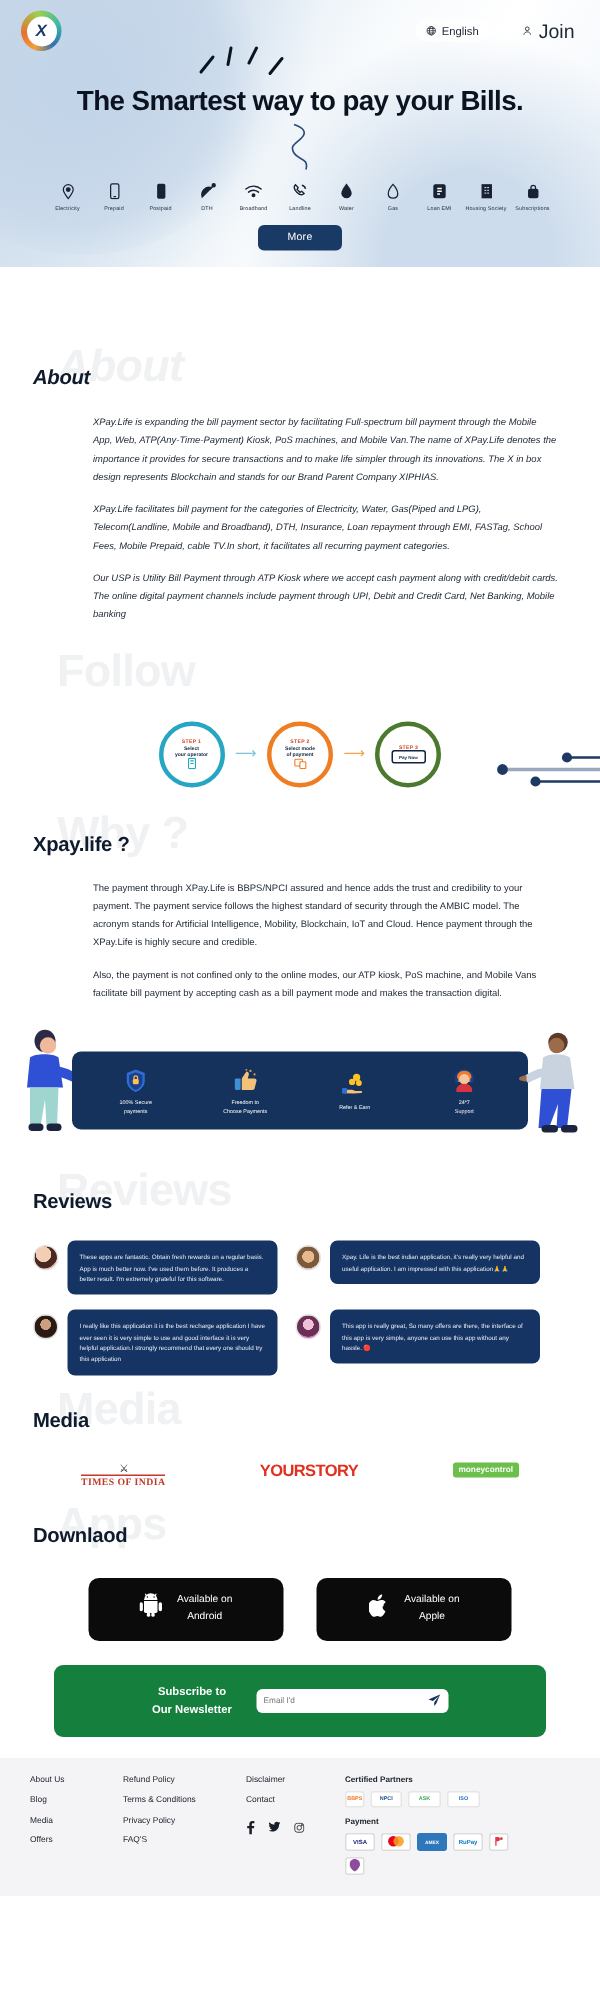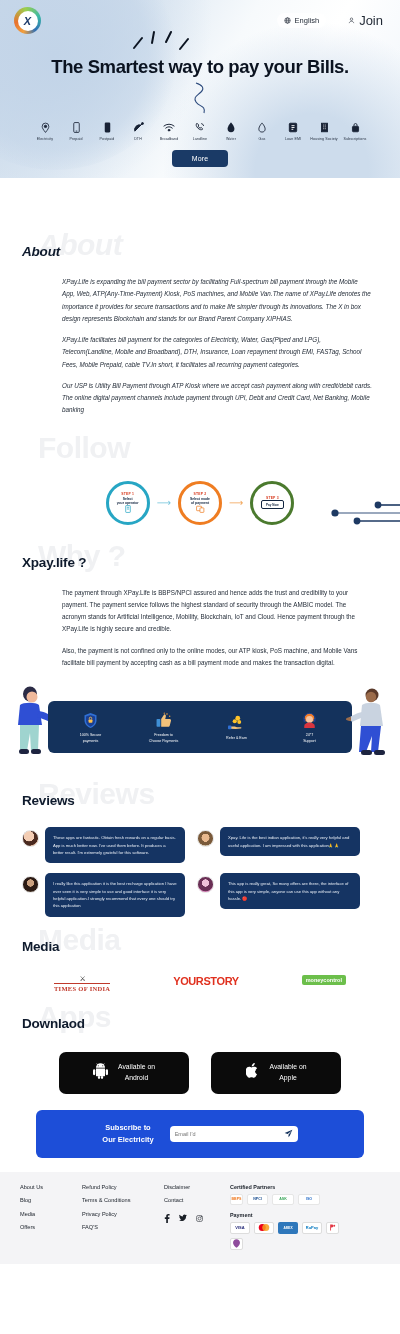--- a/index.html
+++ b/index.html
@@ -127,21 +127,21 @@
   
   .dl-row { display:flex; justify-content:center; gap: 22px; margin-top: 4px;}
   .store {
     background:#0b0b0b; color:#fff; border-radius:7px; width: 130px; height: 42px;
     display:flex; align-items:center; justify-content:center; gap: 10px;
   }
   .store .st-txt { font-size: 6.8px; line-height:1.5; text-align:center; }
 
   
   .news {
-    margin: 16px 36px 0; background:#1d4ed8; border-radius:6px; height: 48px;
+    margin: 16px 36px 0; background:#15803d; border-radius:6px; height: 48px;
     display:flex; align-items:center; justify-content:center; gap: 16px;
   }
   .news-txt { color:#fff; font-size:7.5px; font-weight:700; line-height:1.6; text-align:center;}
   .news-field { background:#fff; border-radius:4px; width: 128px; height: 16px; display:flex; align-items:center; padding: 0 5px; }
   .news-field input { border:none; outline:none; font-size:5.5px; color:#9aa3ad; flex:1; font-family:inherit; background:transparent;}
   .send { color:#14325c; font-size:8px; line-height:0; }
 
   
   .footer { margin-top: 14px; background:#f4f4f6; padding: 12px 20px 14px; display:flex; gap: 4px;}
   .fcol { display:flex; flex-direction:column; gap: 7.5px; }
@@ -537,21 +537,21 @@
             </svg>
         </span>
         <span class="st-txt">Available on<br>Apple</span>
       </div>
     </div>
   </div>
 
   <div class="news">
     <div class="news-txt">
       <span>Subscribe to</span><br>
-      <span>Our Electricity</span>
+      <span>Our Newsletter</span>
     </div>
     <div class="news-field">
       <input type="text" placeholder="Email I'd" style="">
       <span class="send">
         <svg width="9" height="9" viewBox="0 0 14 14" fill="#14325c">
             <path d="M13 1L1 6.2l4.6 1.6L12 2.6 7 9.1V13l2.2-2.7L13 1z"></path>
           </svg>
       </span>
     </div>
   </div>

